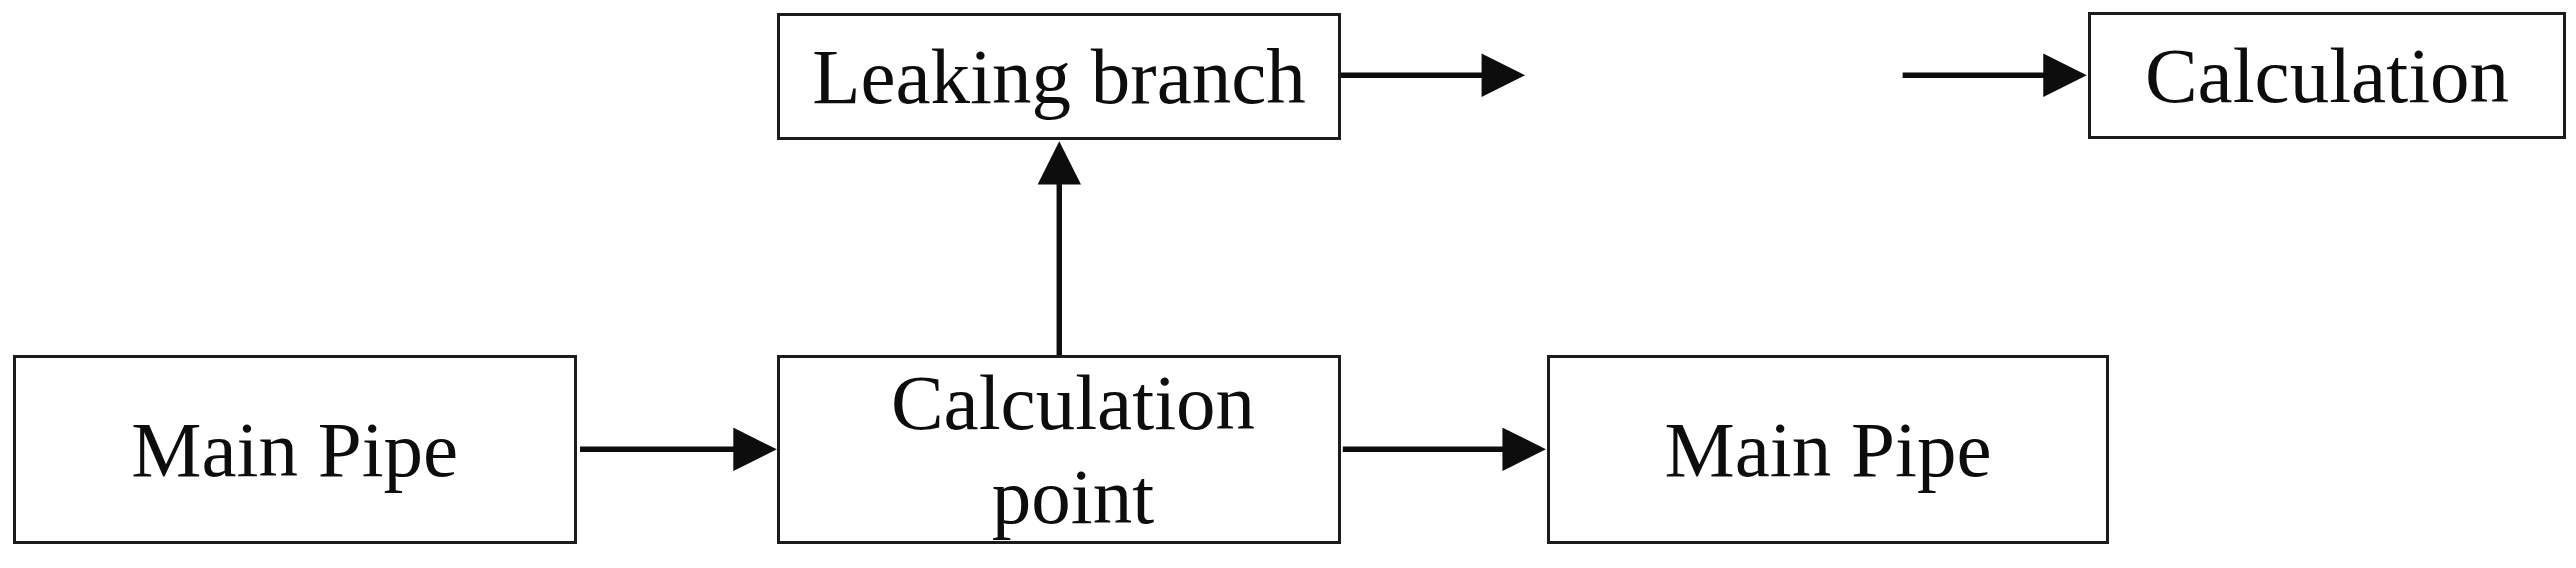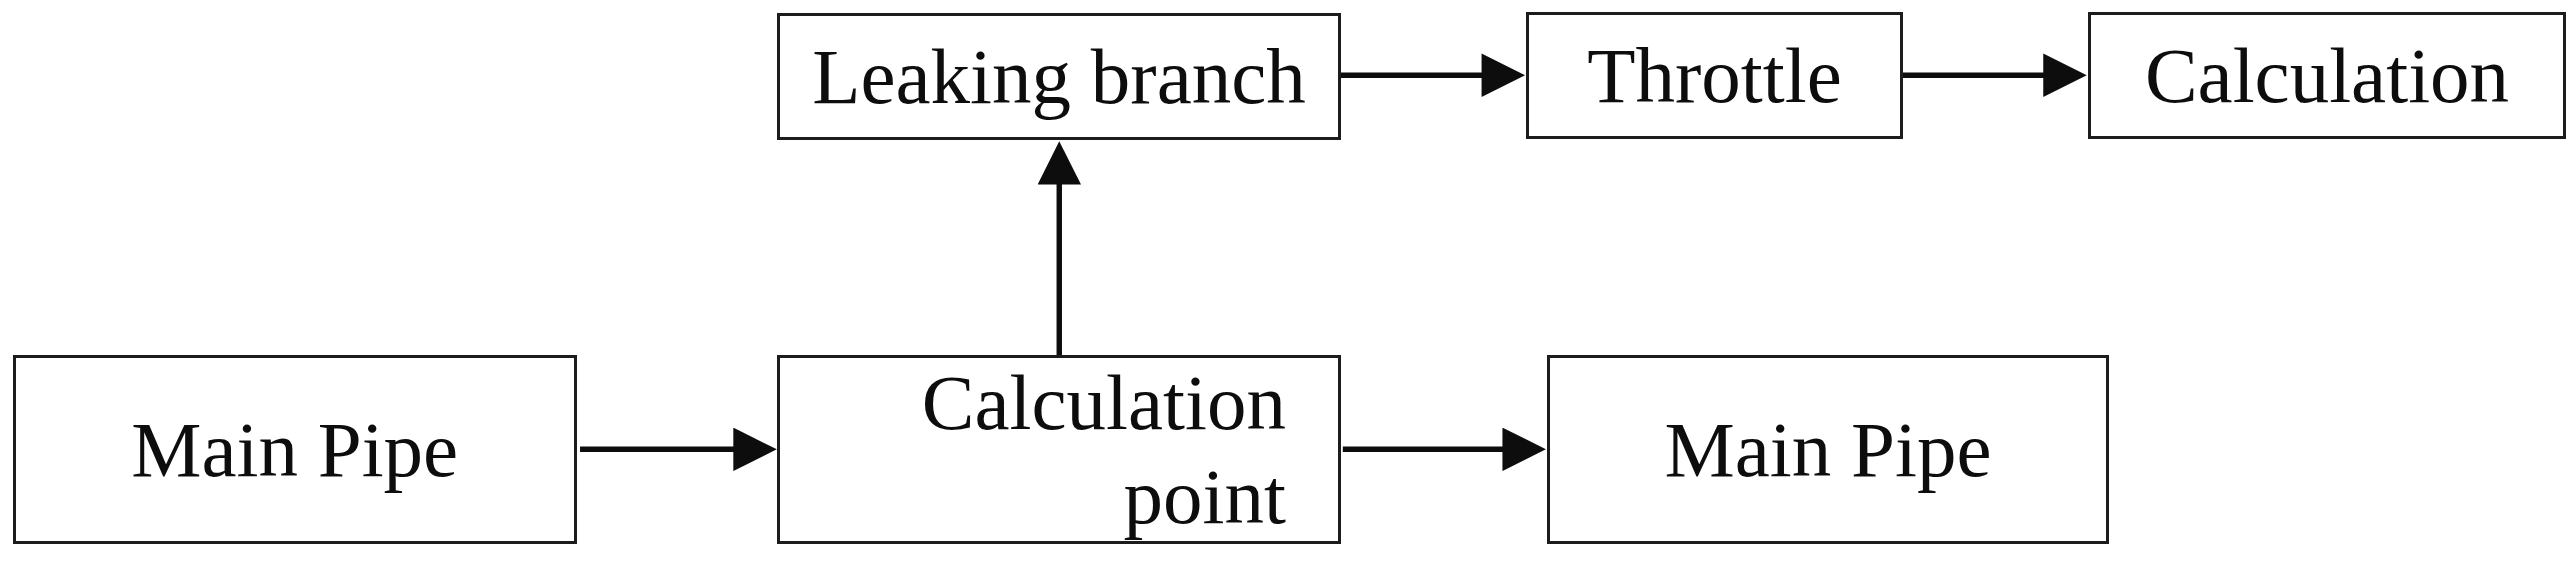--- a/index.html
+++ b/index.html
@@ -16,21 +16,21 @@
     overflow: hidden;
   }
   .node {
     position: absolute;
     box-sizing: border-box;
     border: 3.6px solid #1c1c1c;
     background: #ffffff;
     display: flex;
     align-items: center;
     justify-content: center;
-    text-align: right;
+    text-align: center;
     color: #0d0d0d;
     font-size: 79px;
     line-height: 1.18;
   }
   
   #node-leaking-branch   { left: 777px;  top: 12.7px;  width: 564px; height: 127px; }
   #node-throttle         { left: 1526px; top: 11.8px;  width: 377px; height: 127px; }
   #node-environment      { left: 2088px; top: 11.8px;  width: 478px; height: 127px; }
   
   #node-main-pipe-left   { left: 12.7px;   top: 355px; width: 564px; height: 189px; }
@@ -65,23 +65,20 @@
     <line x1="1482" y1="496" x2="1699" y2="496" stroke="#0d0d0d" stroke-width="6" marker-end="url(#arrowhead)"></line>
     <line x1="1169" y1="393" x2="1169" y2="163" stroke="#0d0d0d" stroke-width="6" marker-end="url(#arrowhead)"></line>
     <line x1="1480" y1="83" x2="1676" y2="83" stroke="#0d0d0d" stroke-width="6" marker-end="url(#arrowhead)"></line>
     <line x1="2100" y1="83" x2="2296" y2="83" stroke="#0d0d0d" stroke-width="6" marker-end="url(#arrowhead)"></line>
   </svg>
 
   <div class="node" id="node-leaking-branch">
     <span class="node-label">Leaking branch</span>
   </div>
 
-  <div class="node" id="node-throttle">
-    <span class="node-label">Throttle</span>
-  </div>
 
   <div class="node" id="node-environment">
     <span class="node-label">Calculation</span>
   </div>
 
   <div class="node" id="node-main-pipe-left">
     <span class="node-label">Main Pipe</span>
   </div>
 
   <div class="node" id="node-calculation-point">

